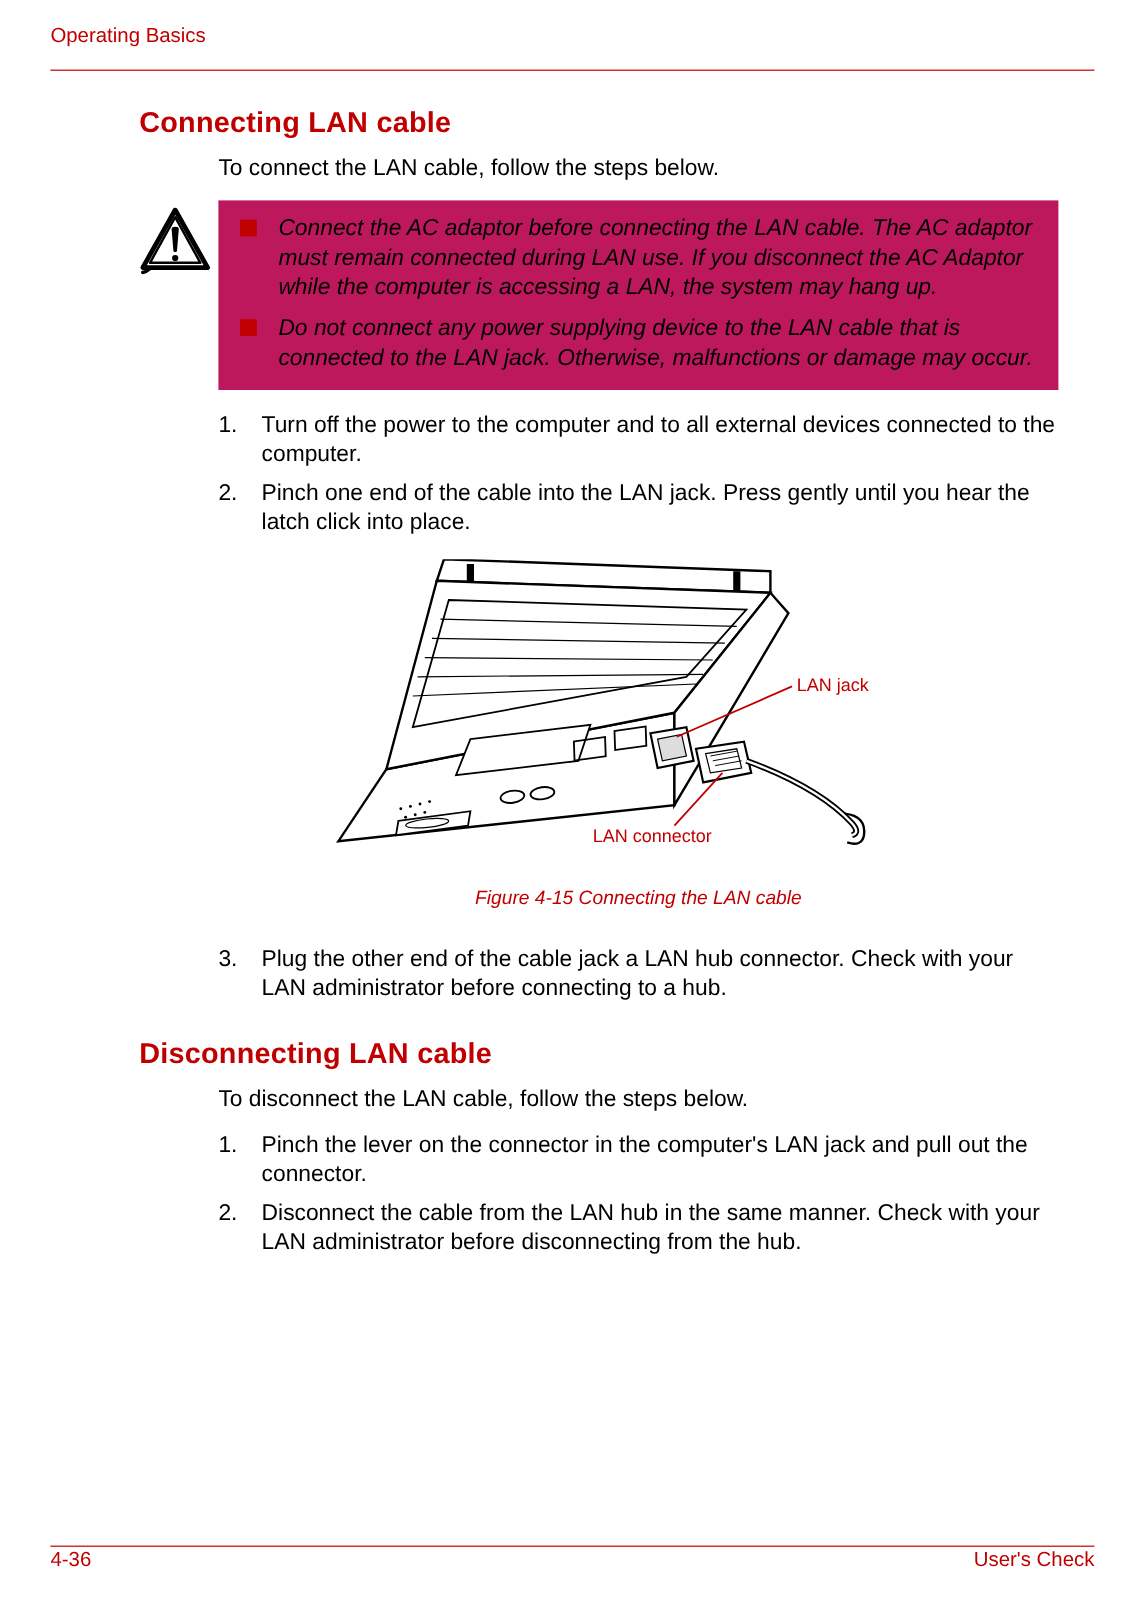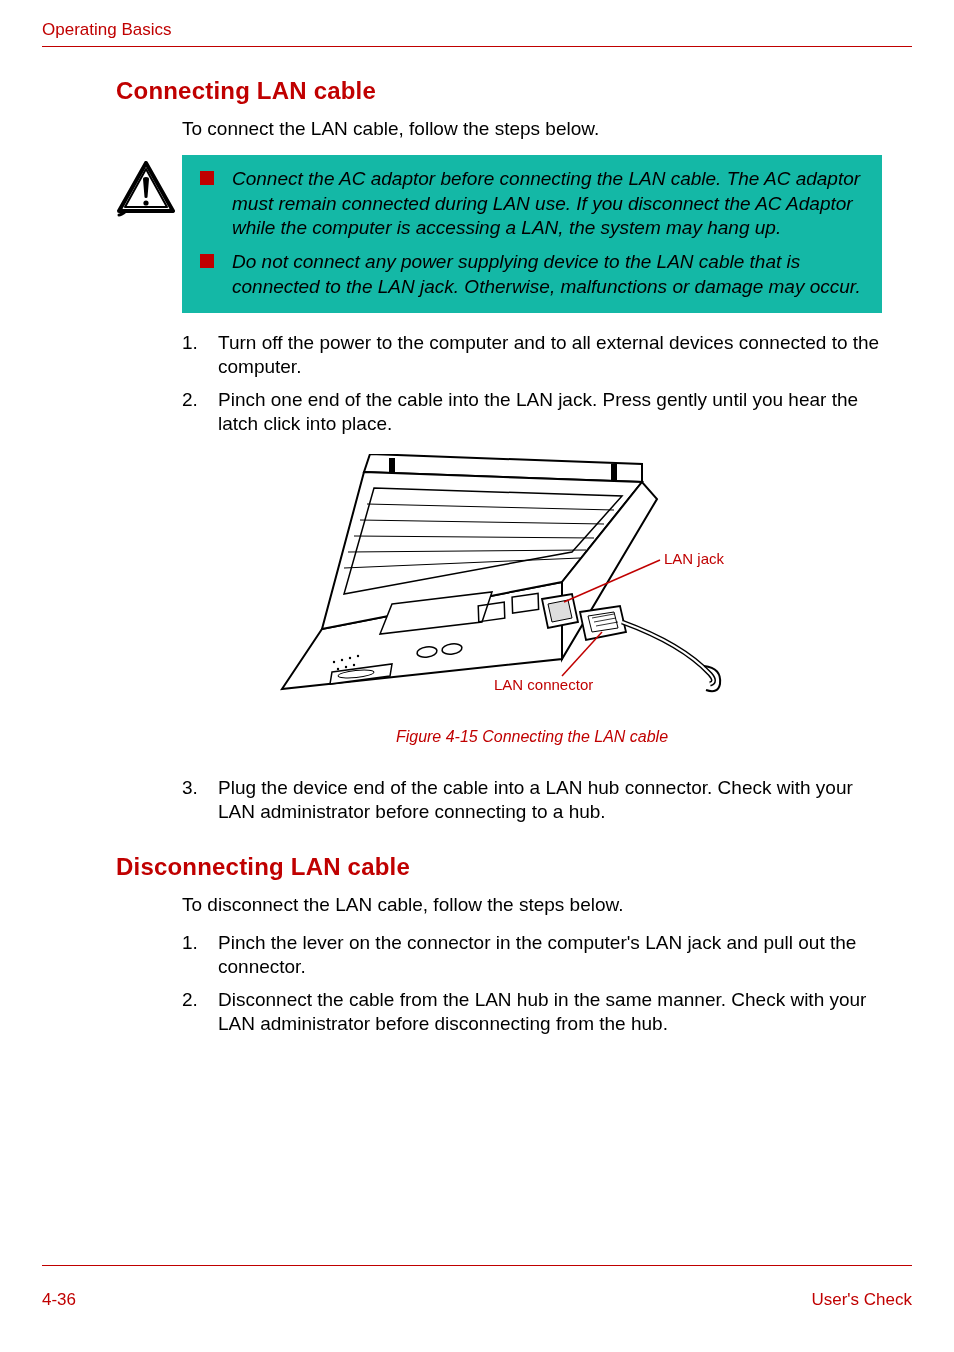--- a/index.html
+++ b/index.html
@@ -12,21 +12,21 @@
       height: 1352px;
       background: #ffffff;
       font-family: Arial, Helvetica, sans-serif;
       color: #000000;
       position: relative;
       padding: 20px 42px 0 42px;
     }
     .header-section {
       color: #c00000;
       font-size: 17px;
-      padding-bottom: 6px;
+      padding-bottom: 18px;
       border-bottom: 1.5px solid #c00000;
       margin-bottom: 30px;
     }
     .heading-h2 {
       color: #c00000;
       font-weight: bold;
       font-size: 24px;
       margin-left: 74px;
       margin-bottom: 12px;
       letter-spacing: 0.2px;
@@ -45,21 +45,21 @@
       margin-right: 30px;
       margin-bottom: 18px;
     }
     .caution-icon {
       flex: 0 0 60px;
       width: 60px;
       height: 56px;
       margin-top: 6px;
     }
     .caution-content {
-      background: #14b8a6;
+      background: #be185d;
       padding: 12px 18px 14px 18px;
       flex: 1;
       margin-left: 6px;
     }
     .caution-item {
       display: flex;
       align-items: flex-start;
       margin-bottom: 10px;
     }
     .caution-item:last-child {
@@ -115,21 +115,21 @@
       text-align: center;
       margin-top: 14px;
       margin-bottom: 30px;
     }
     .footer {
       position: absolute;
       bottom: 42px;
       left: 42px;
       right: 42px;
       border-top: 1.5px solid #c00000;
-      padding-top: 24px;
+      padding-top: 1px;
       display: flex;
       justify-content: space-between;
       color: #c00000;
       font-size: 17px;
     }
     .figure-label {
       font-size: 15px;
       fill: #c00000;
     }
   </style>
@@ -231,21 +231,21 @@
 
     <polygon points="70,218 130,210 128,222 68,230" fill="#fff" stroke="#000" stroke-width="1.5"></polygon>
     <ellipse cx="94" cy="220" rx="18" ry="3.5" fill="none" stroke="#000" stroke-width="1" transform="rotate(-6,94,220)"></ellipse>
   </svg>
   <div class="figure-caption">Figure 4-15 Connecting the LAN cable</div>
 </div>
 
 <div class="ordered-list">
   <div class="li">
     <span class="num">3.</span>
-    <span class="txt">Plug the device end of the cable into a LAN hub connector. Check with your LAN administrator before connecting to a hub.</span>
+    <span class="txt">Plug the other end of the cable jack a LAN hub connector. Check with your LAN administrator before connecting to a hub.</span>
   </div>
 </div>
 
 <h2 class="heading-h2" style="margin-top:28px;">Disconnecting LAN cable</h2>
 
 <p class="intro-text">To disconnect the LAN cable, follow the steps below.</p>
 
 <div class="ordered-list">
   <div class="li">
     <span class="num">1.</span>

